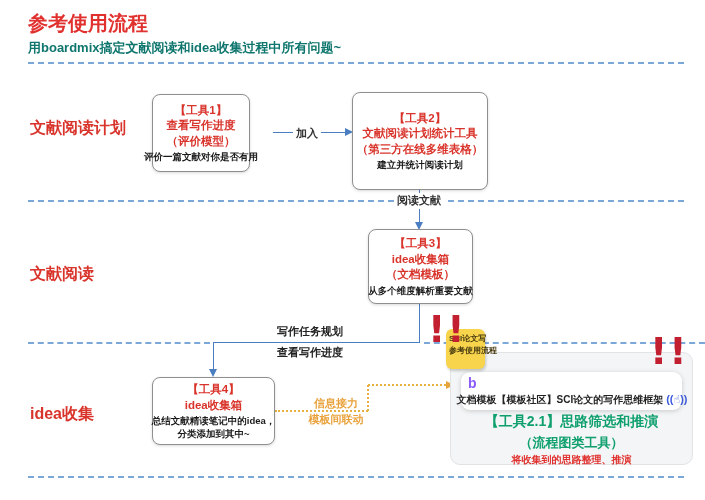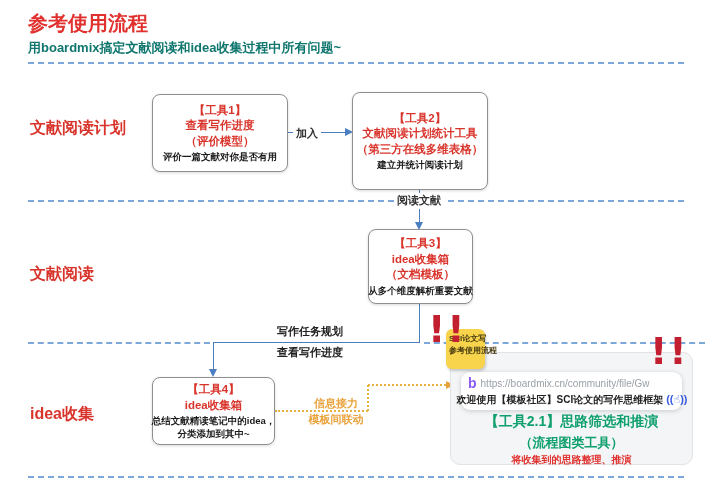--- a/index.html
+++ b/index.html
@@ -65,21 +65,21 @@
 <div class="abs divider" style="left:28px;top:62px;width:656px;"></div>
 <div class="abs divider" style="left:28px;top:200px;width:656px;"></div>
 <div class="abs divider" style="left:28px;top:342px;width:182px;"></div>
 <div class="abs divider" style="left:424px;top:342px;width:281px;"></div>
 <div class="abs divider" style="left:28px;top:476px;width:656px;"></div>
 
 <div class="abs rowlabel" style="left:30px;top:118px;">文献阅读计划</div>
 <div class="abs rowlabel" style="left:30px;top:264px;">文献阅读</div>
 <div class="abs rowlabel" style="left:30px;top:404px;">idea收集</div>
 
-<div class="box abs" style="left:152px;top:94px;width:136px;height:78px;">
+<div class="box abs" style="left:152px;top:94px;width:98px;height:78px;">
   <span class="bt">【工具1】</span>
   <span class="bt">查看写作进度</span>
   <span class="bt">（评价模型）</span>
   <span class="bd">评价一篇文献对你是否有用</span>
 </div>
 
 <div class="abs hline" style="left:273px;top:132px;width:74px;"></div>
 <div class="abs arr-r" style="left:345px;top:128px;"></div>
 <div class="abs linelabel" style="left:293px;top:126px;">加入</div>
 
@@ -128,23 +128,22 @@
 
 <div class="abs note" style="left:446px;top:329px;width:39px;height:40px;border-radius:6px;">
   <div>SCI论文写</div>
   <div>参考使用流程</div>
 </div>
 
 <div class="abs card" style="left:450px;top:352px;width:243px;height:113px;">
   <div class="pill">
     <div class="pill-row1">
       <span class="logo-b">b</span>
-      <span class="url">https://boardmix.cn/community/file/Gw</span>
     </div>
     <div class="pill-row2">
-      <span class="welcome">欢迎使用【模板社区】SCI论文的写作思维框架</span>
+      <span class="welcome">文档模板【模板社区】SCI论文的写作思维框架</span>
       <span class="click-ic">((☝))</span>
     </div>
   </div>
   <div class="t21-title">【工具2.1】思路筛选和推演</div>
   <div class="t21-sub">（流程图类工具）</div>
   <div class="t21-desc">将收集到的思路整理、推演</div>
 </div>
 
 </body></html>

